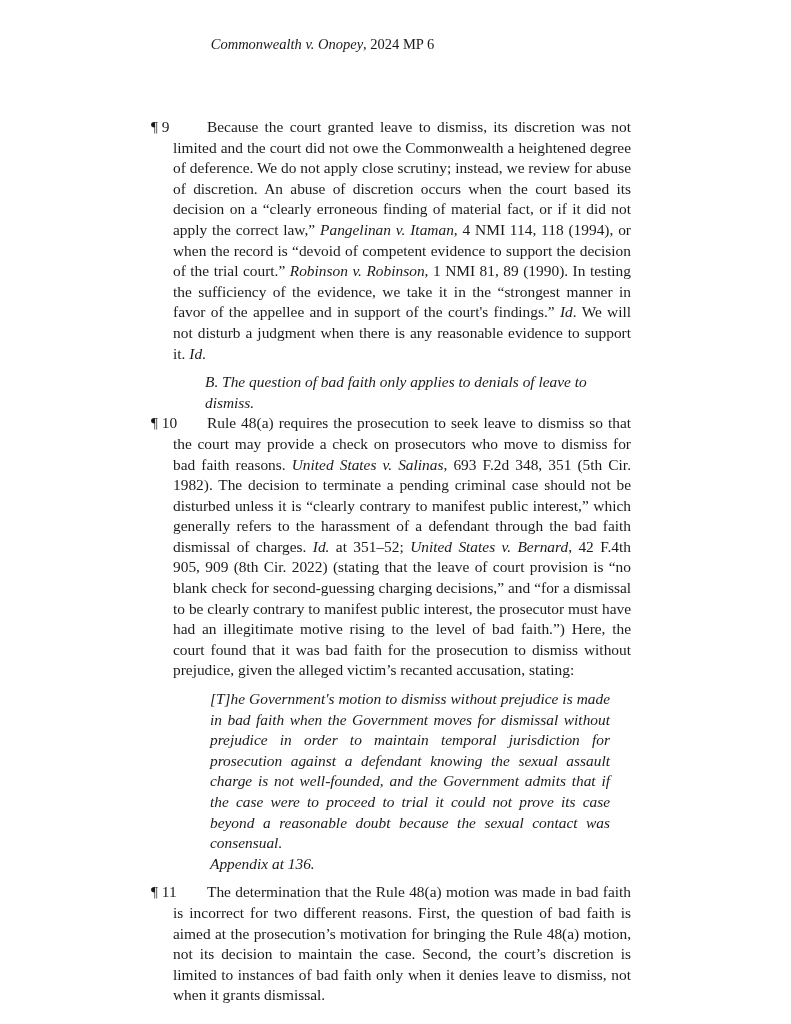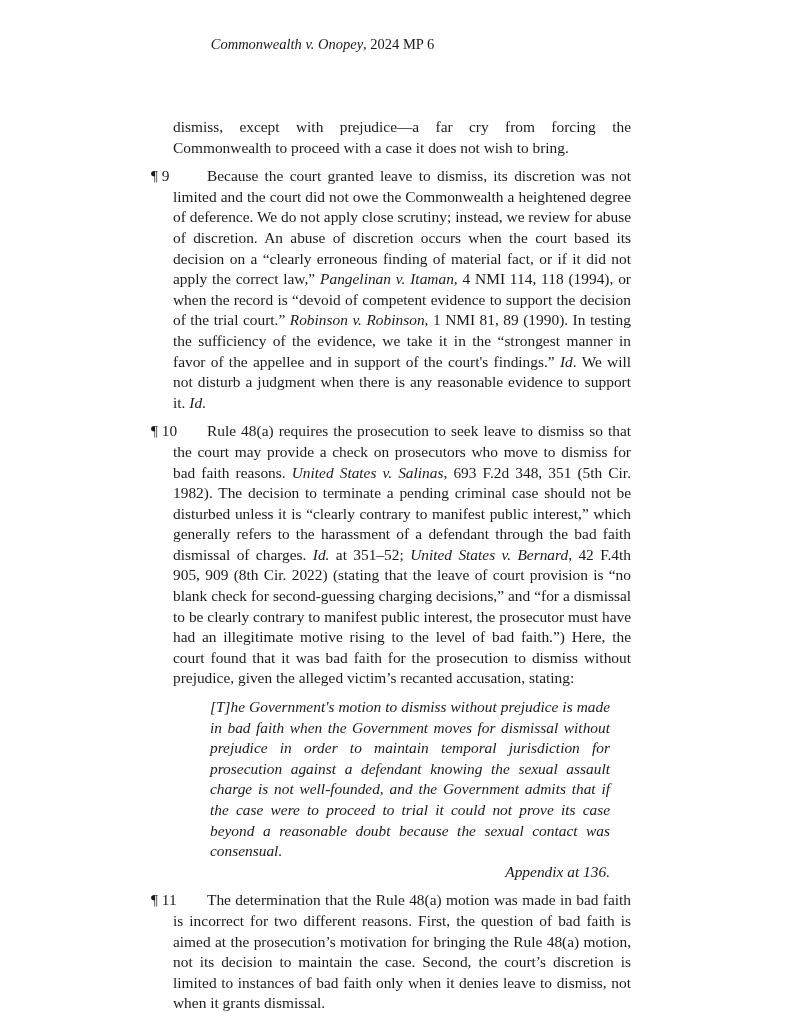--- a/index.html
+++ b/index.html
@@ -22,38 +22,38 @@
     position: absolute; left: -22px; top: 0; white-space: pre;
   }
   .indent { display: inline-block; width: 34px; }
   .heading {
     font-style: italic; text-align: center; margin: 0; padding-left: 0;
   }
   .heading.b { text-align: left; padding-left: 32px; }
   .quote {
     margin: 0 0 8px 0; padding-left: 37px; width: 400px; text-align: justify; font-style: italic;
   }
-  .quote .cite { display: block; text-align: right; }
+  .quote .cite { display: block; text-align: left; }
   i { }
 </style>
 </head>
 <body>
 
 <div class="header">
   <i>Commonwealth v. Onopey</i><span>, 2024 MP 6</span>
 </div>
 
 <div class="body">
 
-  <p class="p">dismiss, except with prejudice—a far cry from forcing the Commonwealth to proceed with a case it does not wish to bring.</p>
 
   <p class="p">
     <span class="pnum">¶ 9</span><span class="indent"></span><span>Because the court granted leave to dismiss, its discretion was not limited and the court did not owe the Commonwealth a heightened degree of deference. We do not apply close scrutiny; instead, we review for abuse of discretion. An abuse of discretion occurs when the court based its decision on a “clearly erroneous finding of material fact, or if it did not apply the correct law,” </span><i>Pangelinan v. Itaman</i><span>, 4 NMI 114, 118 (1994), or when the record is “devoid of competent evidence to support the decision of the trial court.” </span><i>Robinson v. Robinson</i><span>, 1 NMI 81, 89 (1990). In testing the sufficiency of the evidence, we take it in the “strongest manner in favor of the appellee and in support of the court's findings.” </span><i>Id</i><span>. We will not disturb a judgment when there is any reasonable evidence to support it. </span><i>Id</i><span>.</span>
   </p>
 
+  <p class="heading b">B. The question of bad faith only applies to denials of leave to dismiss.</p>
 
   <p class="p">
     <span class="pnum">¶ 10</span><span class="indent"></span><span>Rule 48(a) requires the prosecution to seek leave to dismiss so that the court may provide a check on prosecutors who move to dismiss for bad faith reasons. </span><i>United States v. Salinas</i><span>, 693 F.2d 348, 351 (5th Cir. 1982). The decision to terminate a pending criminal case should not be disturbed unless it is “clearly contrary to manifest public interest,” which generally refers to the harassment of a defendant through the bad faith dismissal of charges. </span><i>Id.</i><span> at 351–52; </span><i>United States v. Bernard</i><span>, 42 F.4th 905, 909 (8th Cir. 2022) (stating that the leave of court provision is “no blank check for second-guessing charging decisions,” and “for a dismissal to be clearly contrary to manifest public interest, the prosecutor must have had an illegitimate motive rising to the level of bad faith.”) Here, the court found that it was bad faith for the prosecution to dismiss without prejudice, given the alleged victim’s recanted accusation, stating:</span>
   </p>
 
   <div class="quote">
     <span>[T]he Government's motion to dismiss without prejudice is made in bad faith when the Government moves for dismissal without prejudice in order to maintain temporal jurisdiction for prosecution against a defendant knowing the sexual assault charge is not well-founded, and the Government admits that if the case were to proceed to trial it could not prove its case beyond a reasonable doubt because the sexual contact was consensual.</span>
     <span class="cite">Appendix at 136.</span>
   </div>
 

